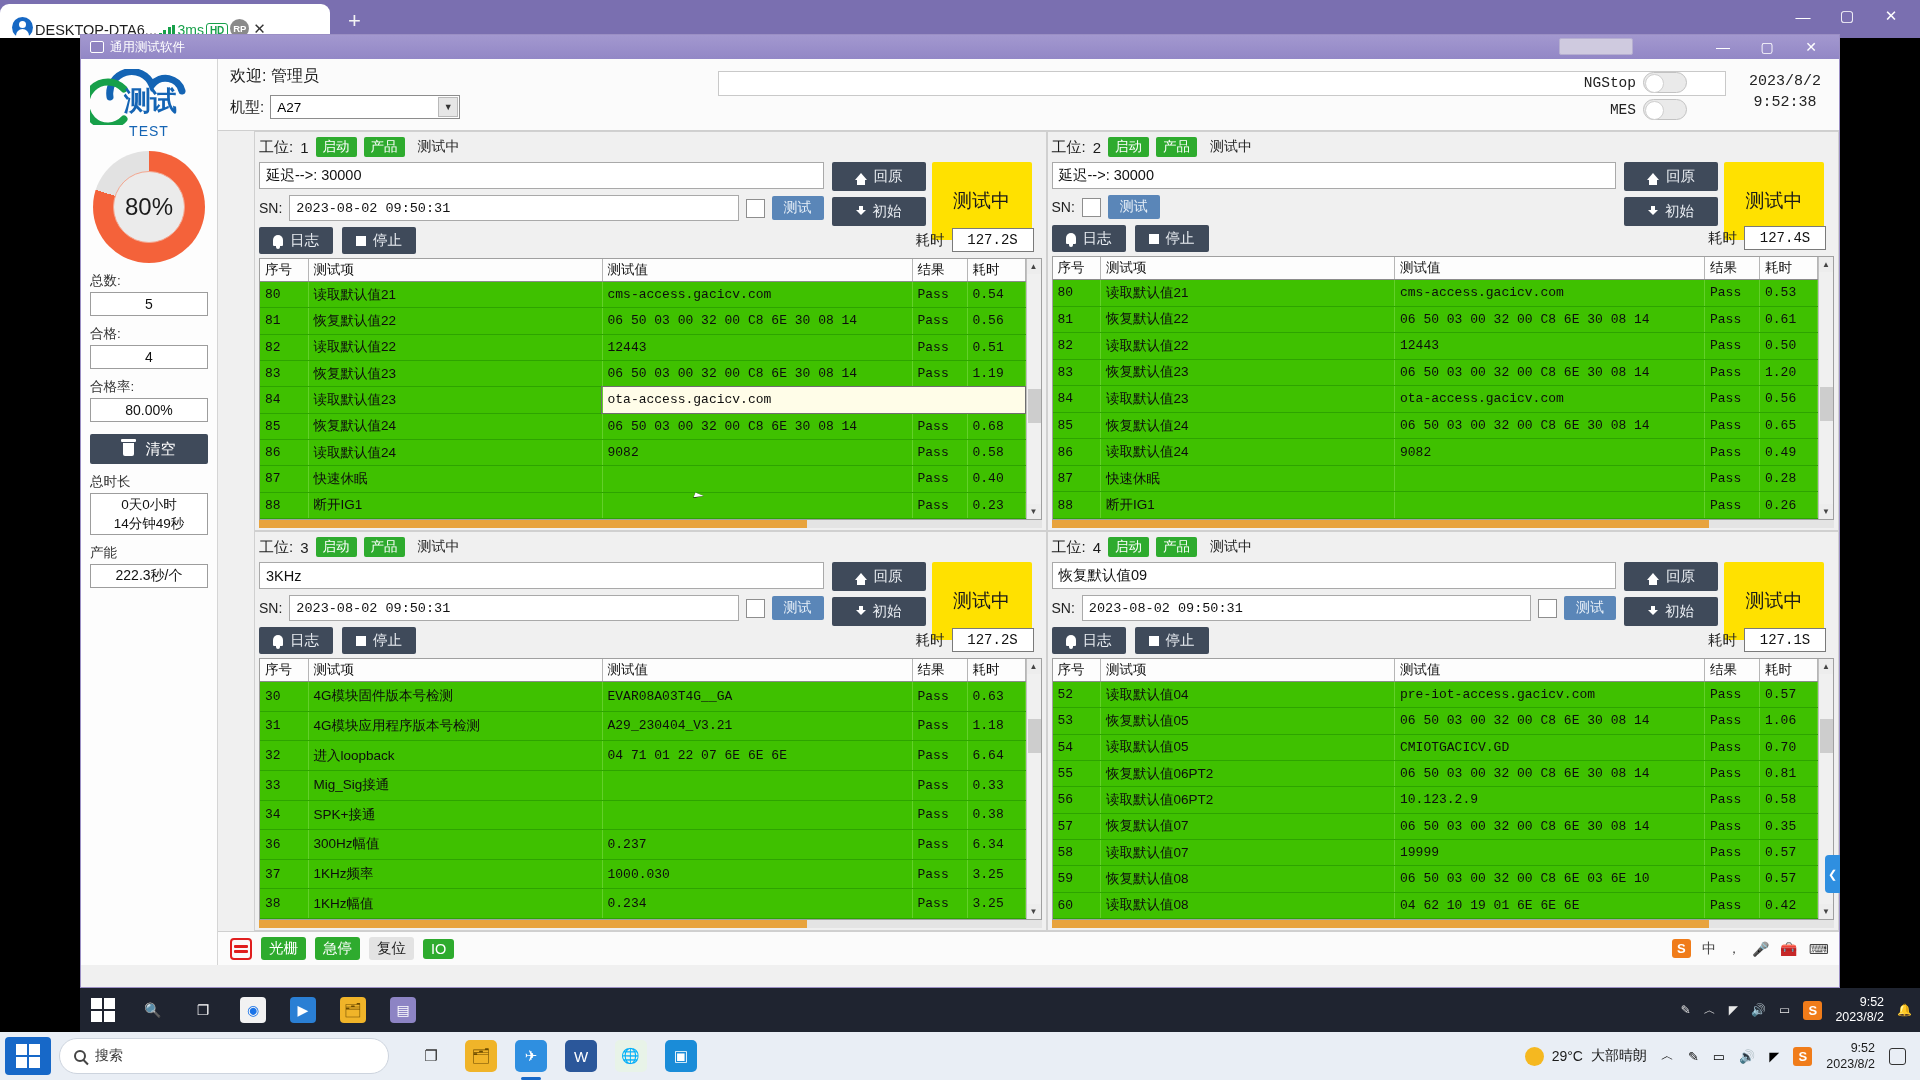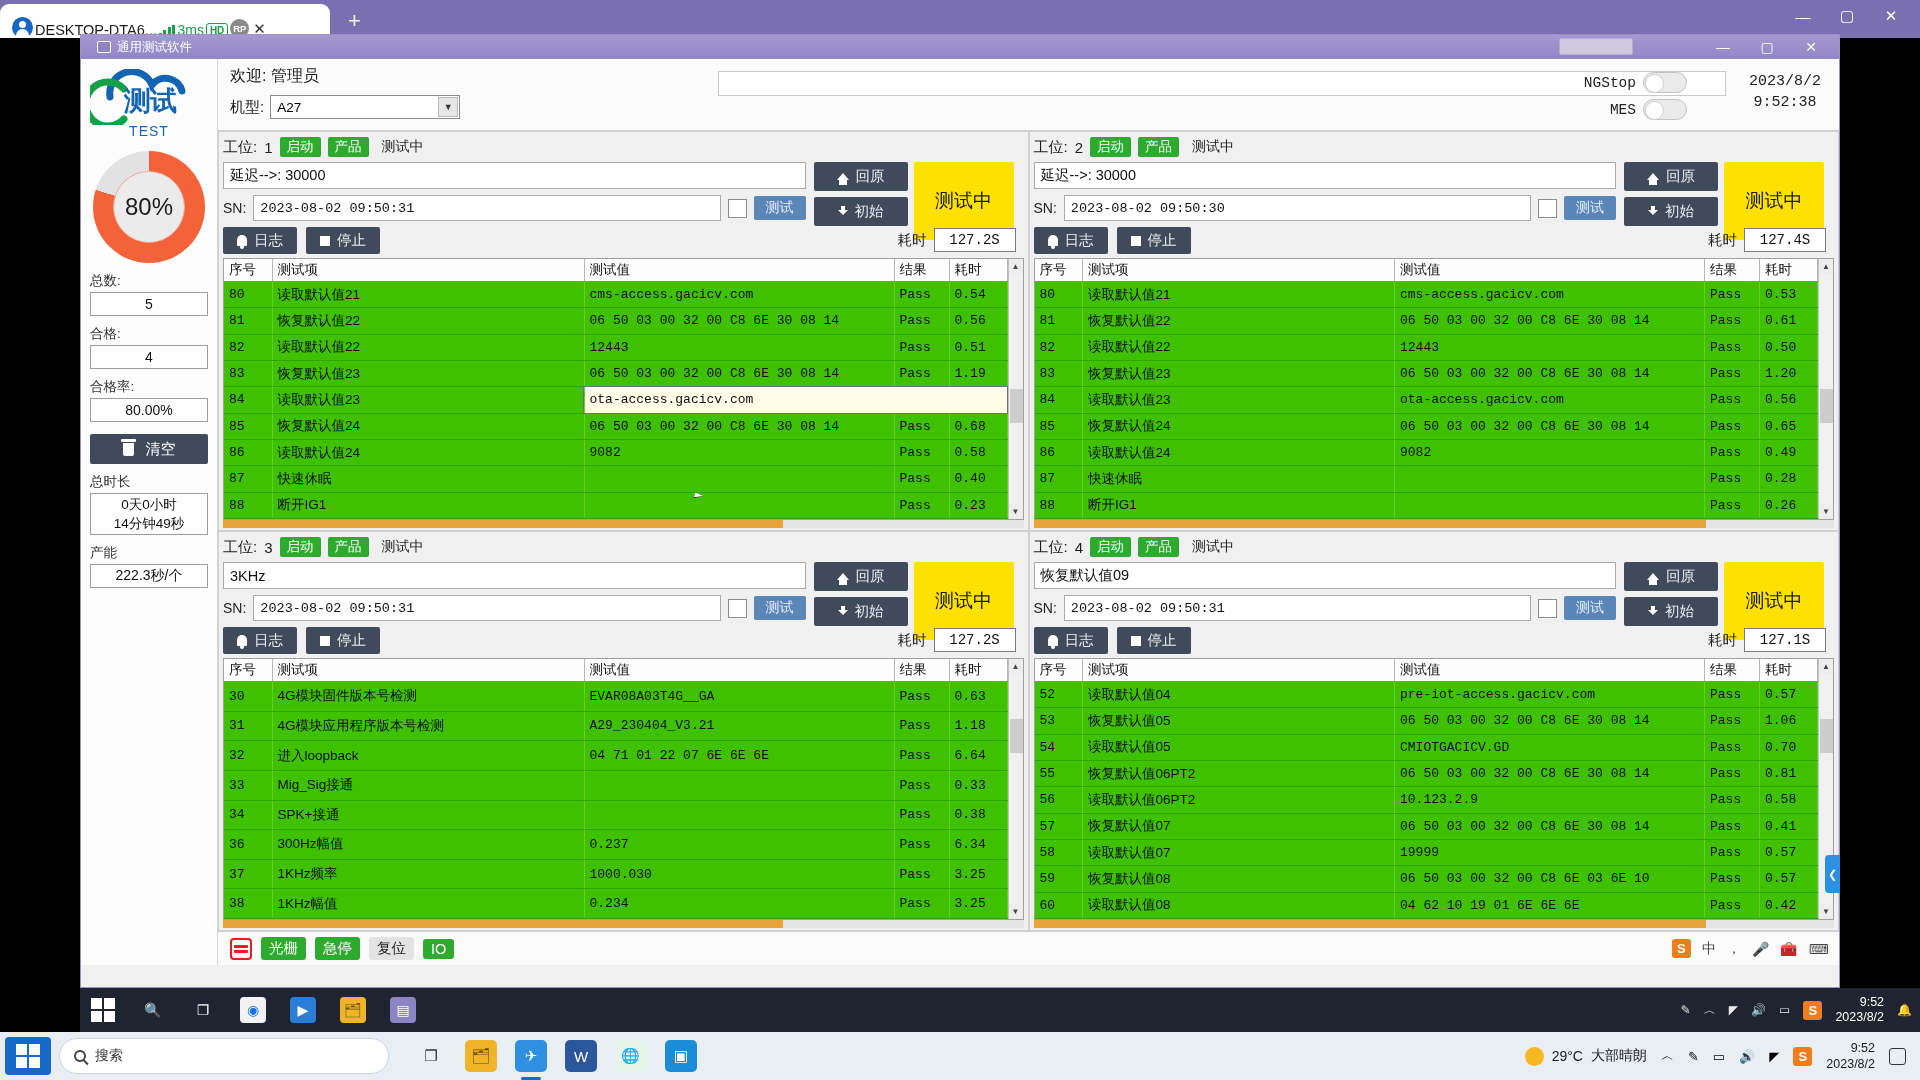--- a/index.html
+++ b/index.html
@@ -61,21 +61,21 @@
     width: 42px; height: 28px; display: flex; align-items: center; justify-content: center;
   }
 
   
   #appwin {
     position: absolute; left: 80px; top: 34px; width: 1760px; height: 954px;
     background: #f0f0f0; border: 1px solid #9b8fc4;
   }
   .app-title {
     height: 24px; background: linear-gradient(#a398cf, #9287c6);
-    display: flex; align-items: center; padding-left: 16px; gap: 6px;
+    display: flex; align-items: center; padding-left: 9px; gap: 6px;
   }
   .app-ico {
     width: 14px; height: 12px; border: 1.6px solid #ffffff; border-radius: 2px;
     position: relative; background: #8f84c0;
   }
   .app-title-text { color: #ffffff; font-size: 12.5px; }
   .app-title-mini {
     position: absolute; right: 206px; top: 3px; width: 74px; height: 17px;
     background: #cfcadf; border: 1px solid #b5aed0; border-radius: 2px;
   }
@@ -174,21 +174,21 @@
     content: ""; position: absolute; left: 1px; top: 1px;
     width: 17px; height: 17px; border-radius: 50%; background: #fff;
     border: 1px solid #cfcfcf;
   }
   .clock {
     position: absolute; right: 18px; top: 12px; text-align: center;
     font-size: 15px; color: #222; line-height: 21px;
     font-family: "Liberation Mono", monospace;
   }
 
-  .grid { flex: 1; display: grid; grid-template-columns: 1fr 1fr; grid-template-rows: 1fr 1fr; background:#f0f0f0;}
+  .grid { flex: 1; display: grid; grid-template-columns: 1fr 1fr; grid-template-rows: 1fr 1fr; background:#f0f0f0;margin-left:36px;}
   .station { border: 1px solid #d0d0d0; display: flex; flex-direction: column; min-width: 0; padding: 3px 4px 0 4px;}
 
   .st-head { display: flex; align-items: center; gap: 7px; height: 24px; }
   .st-title { font-size: 15px; color: #1b1b1b; }
   .tag {
     background: #2eab2e; color: #fff; font-size: 13.5px; padding: 1px 7px;
     border-radius: 2px; cursor: pointer;
   }
   .st-status { font-size: 14px; color: #222; margin-left: 6px; }
 
@@ -620,21 +620,20 @@
                 <span class="st-title">2</span>
                 <span class="tag">启动</span>
                 <span class="tag">产品</span>
                 <span class="st-status">测试中</span>
               </div>
               <div class="st-row">
                 <div class="st-left">
                   <div class="delay-box">延迟--&gt;: 30000</div>
                   <div class="sn-row">
                     <span class="sn-label">SN:</span>
-                    <span class="sn-input">2023-08-02 09:50:30</span>
                     <span class="checkbox"></span>
                     <span class="btn-test">测试</span>
                   </div>
                   <div class="btn-row">
                     <span class="btn-dark"><span class="bell"></span>日志</span>
                     <span class="btn-dark"><span class="sq"></span>停止</span>
                   </div>
                 </div>
                 <div class="st-right">
                   <div class="st-right-btns">
@@ -928,21 +927,21 @@
                       <td class="cjk">读取默认值06PT2</td>
                       <td class="c-val">10.123.2.9</td>
                       <td class="c-res">Pass</td>
                       <td class="c-time">0.58</td>
                     </tr>
                     <tr>
                       <td class="c-idx">57</td>
                       <td class="cjk">恢复默认值07</td>
                       <td class="c-val">06 50 03 00 32 00 C8 6E 30 08 14</td>
                       <td class="c-res">Pass</td>
-                      <td class="c-time">0.41</td>
+                      <td class="c-time">0.35</td>
                     </tr>
                     <tr>
                       <td class="c-idx">58</td>
                       <td class="cjk">读取默认值07</td>
                       <td class="c-val">19999</td>
                       <td class="c-res">Pass</td>
                       <td class="c-time">0.57</td>
                     </tr>
                     <tr>
                       <td class="c-idx">59</td>

